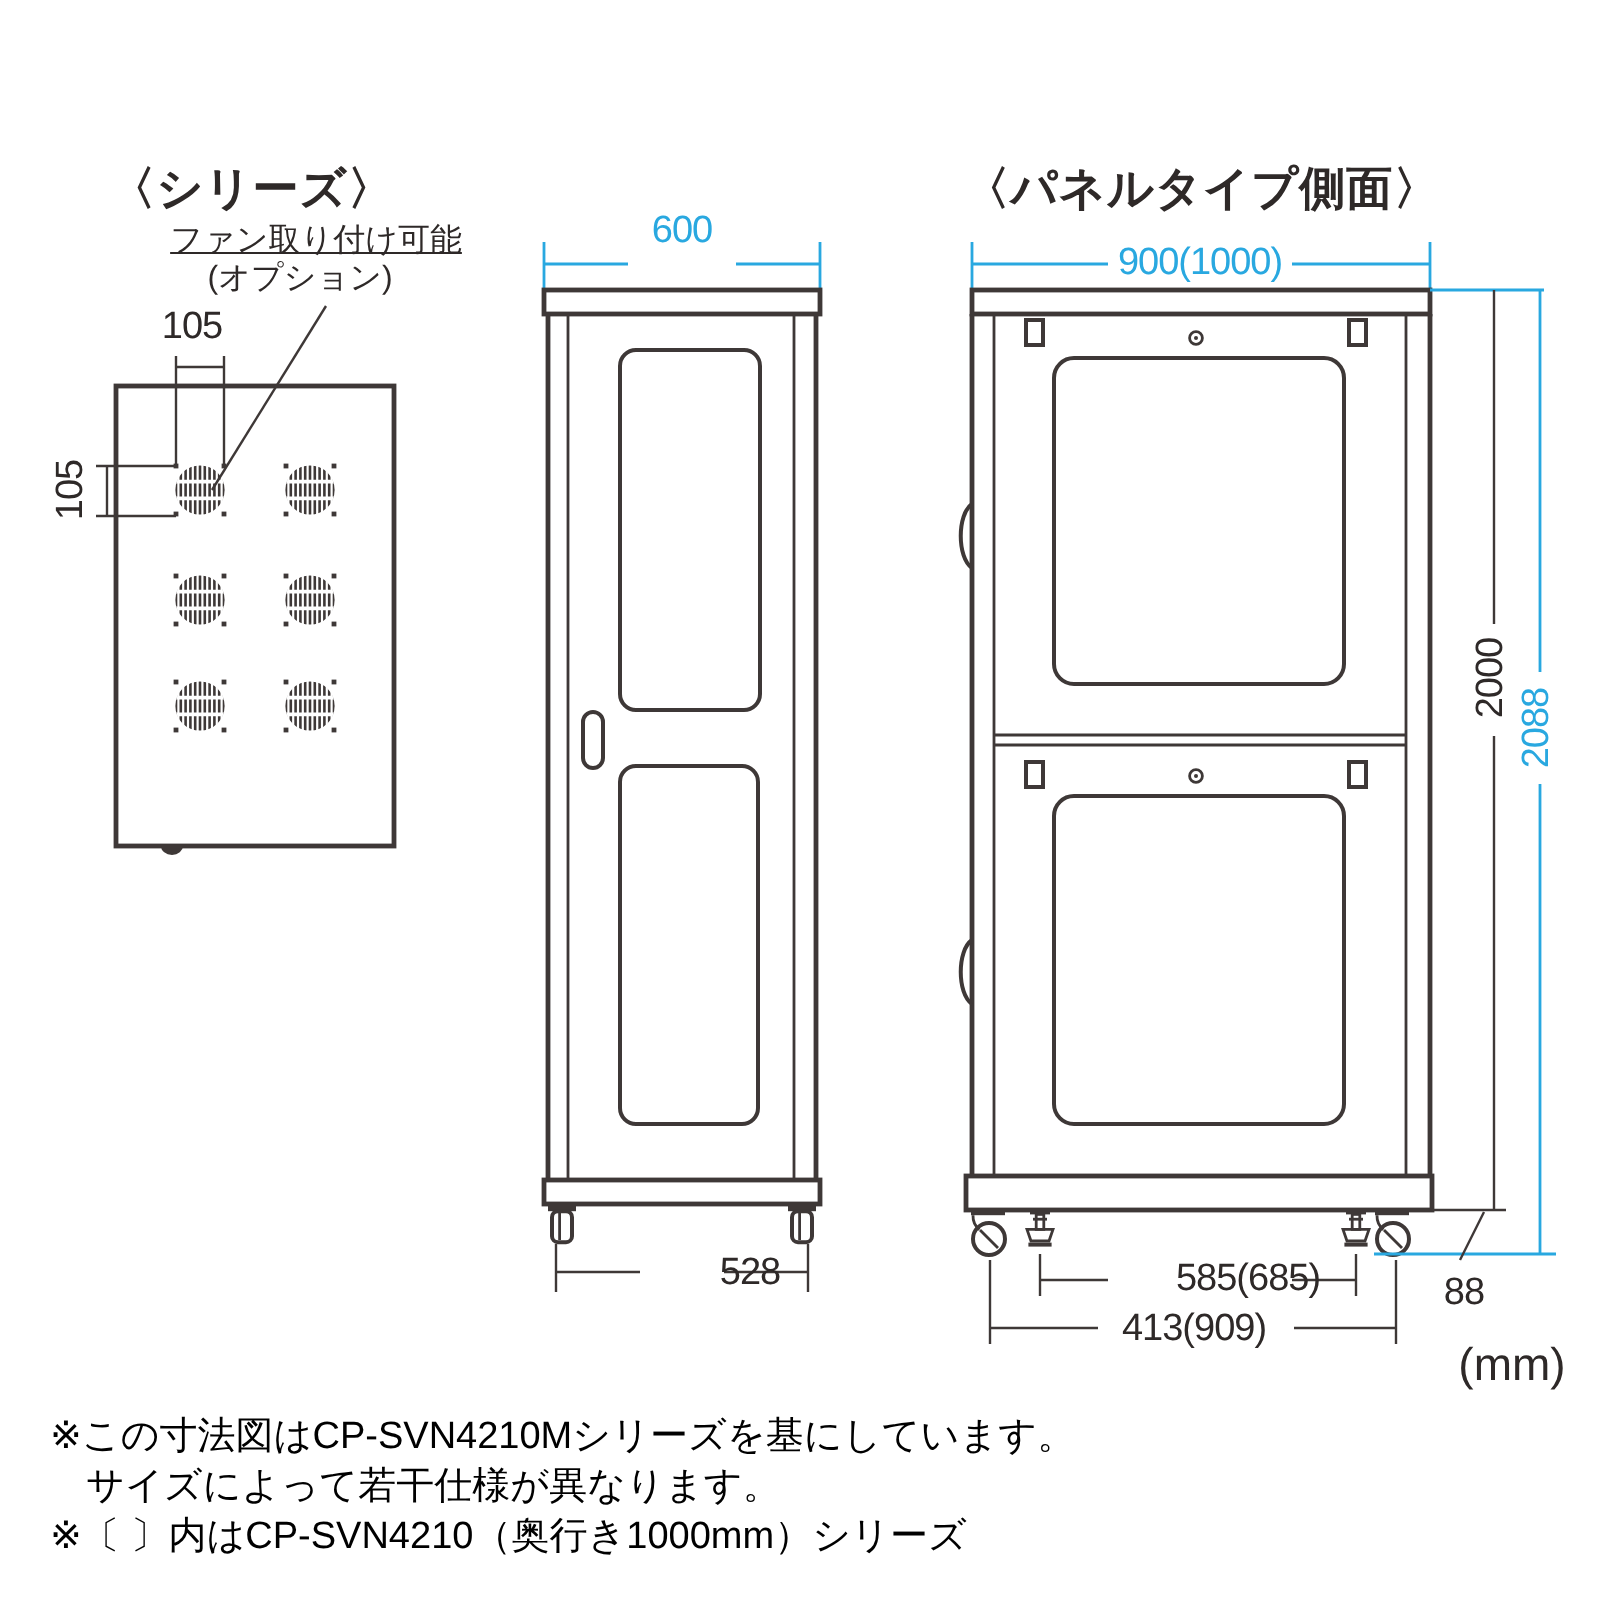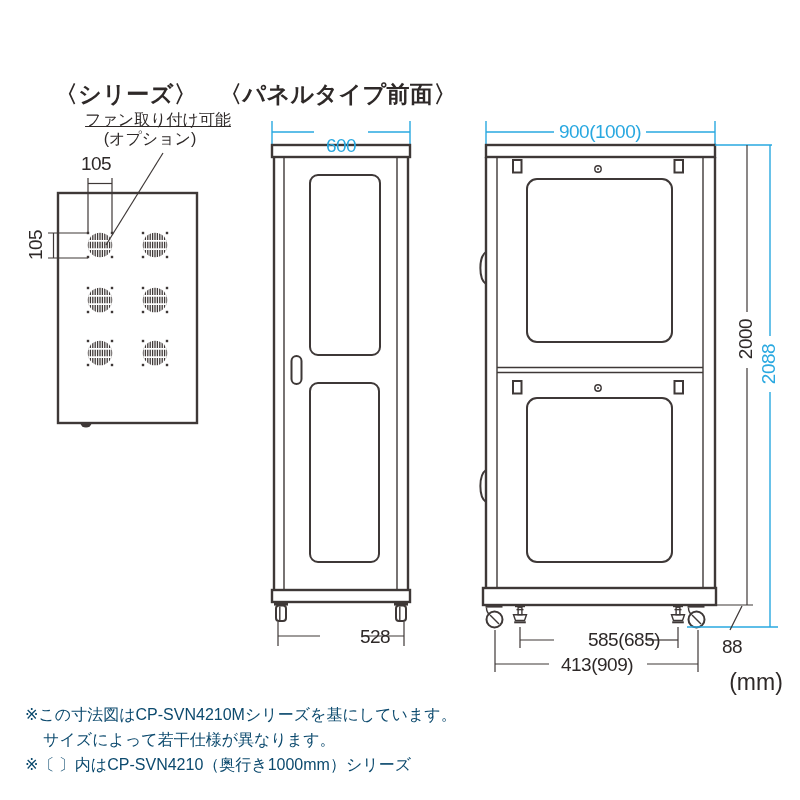--- a/index.html
+++ b/index.html
@@ -16,21 +16,21 @@
   .fan-stripe{stroke:#3e3837;stroke-width:1.3;}
   .fan-gap{stroke:#fff;stroke-width:1.8;}
   
   .lbl{position:absolute;white-space:nowrap;color:#2e2928;transform:translateX(-50%);}
   .title{font-size:23px;font-weight:700;letter-spacing:0.5px;}
   .small{font-size:16px;}
   .dim{font-size:19px;letter-spacing:-0.5px;}
   .cyan{color:#29a8e0;}
   .rot{transform:translate(-50%,-50%) rotate(-90deg);transform-origin:center;}
   .unit{font-size:23px;}
-  .note{position:absolute;font-size:16px;color:#0c4a6e;white-space:nowrap;}
+  .note{position:absolute;font-size:19px;color:#000000;white-space:nowrap;}
 </style>
 </head>
 <body>
 
 <div class="stage">
 
   <svg class="art" width="800" height="800" viewBox="0 0 800 800">
     <defs>
       <clipPath id="fanclip">
           <circle cx="0" cy="0" r="12.3"></circle>
@@ -194,29 +194,29 @@
         <line class="s-dim" x1="747" y1="368" x2="747" y2="605"></line>
         <line class="s-cyan" x1="770" y1="145" x2="770" y2="336"></line>
         <line class="s-cyan" x1="770" y1="392" x2="770" y2="627"></line>
         <line class="s-cyan" x1="687" y1="627" x2="778" y2="627"></line>
         <line class="s-dim" x1="742" y1="606" x2="730" y2="630"></line>
       </g>
     </g>
   </svg>
 
   <div class="lbl title" style="left:126px;top:79px;">〈シリーズ〉</div>
-  <div class="lbl title" style="left:338px;top:79px;">〈パネルタイプ前面〉</div>
+  <div class="lbl title" style="left:601px;top:79px;">〈パネルタイプ側面〉</div>
 
   <div class="lbl small" style="left:158px;top:110px;text-decoration:underline;">ファン取り付け可能</div>
   <div class="lbl small" style="left:150px;top:129px;">(オプション)</div>
 
   <div class="lbl dim" style="left:96px;top:153px;">105</div>
   <div class="lbl dim rot" style="left:36px;top:245px;">105</div>
 
-  <div class="lbl dim cyan" style="left:341px;top:135px;">600</div>
+  <div class="lbl dim cyan" style="left:341px;top:105px;">600</div>
   <div class="lbl dim" style="left:341px;top:626px;margin-left:34px;">528</div>
 
   <div class="lbl dim cyan" style="left:600px;top:121px;">900(1000)</div>
   <div class="lbl dim" style="left:600px;top:629px;margin-left:24px;">585(685)</div>
   <div class="lbl dim" style="left:597px;top:654px;">413(909)</div>
 
   <div class="lbl dim rot" style="left:746px;top:339px;">2000</div>
   <div class="lbl dim rot cyan" style="left:769px;top:364px;">2088</div>
   <div class="lbl dim" style="left:732px;top:636px;">88</div>
 

